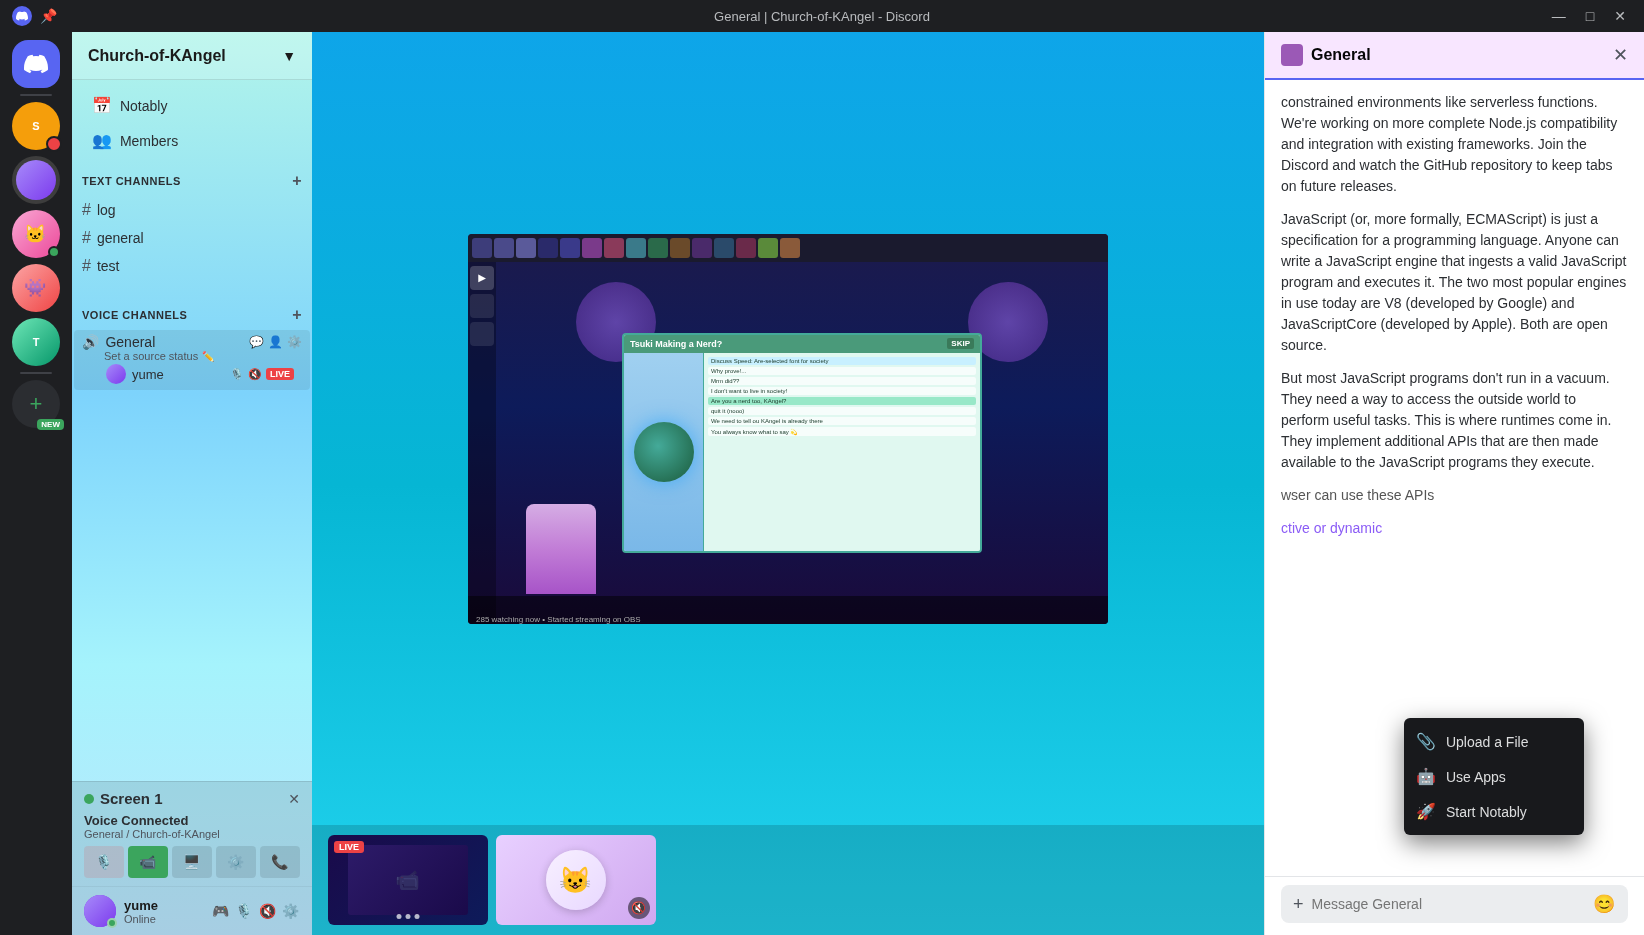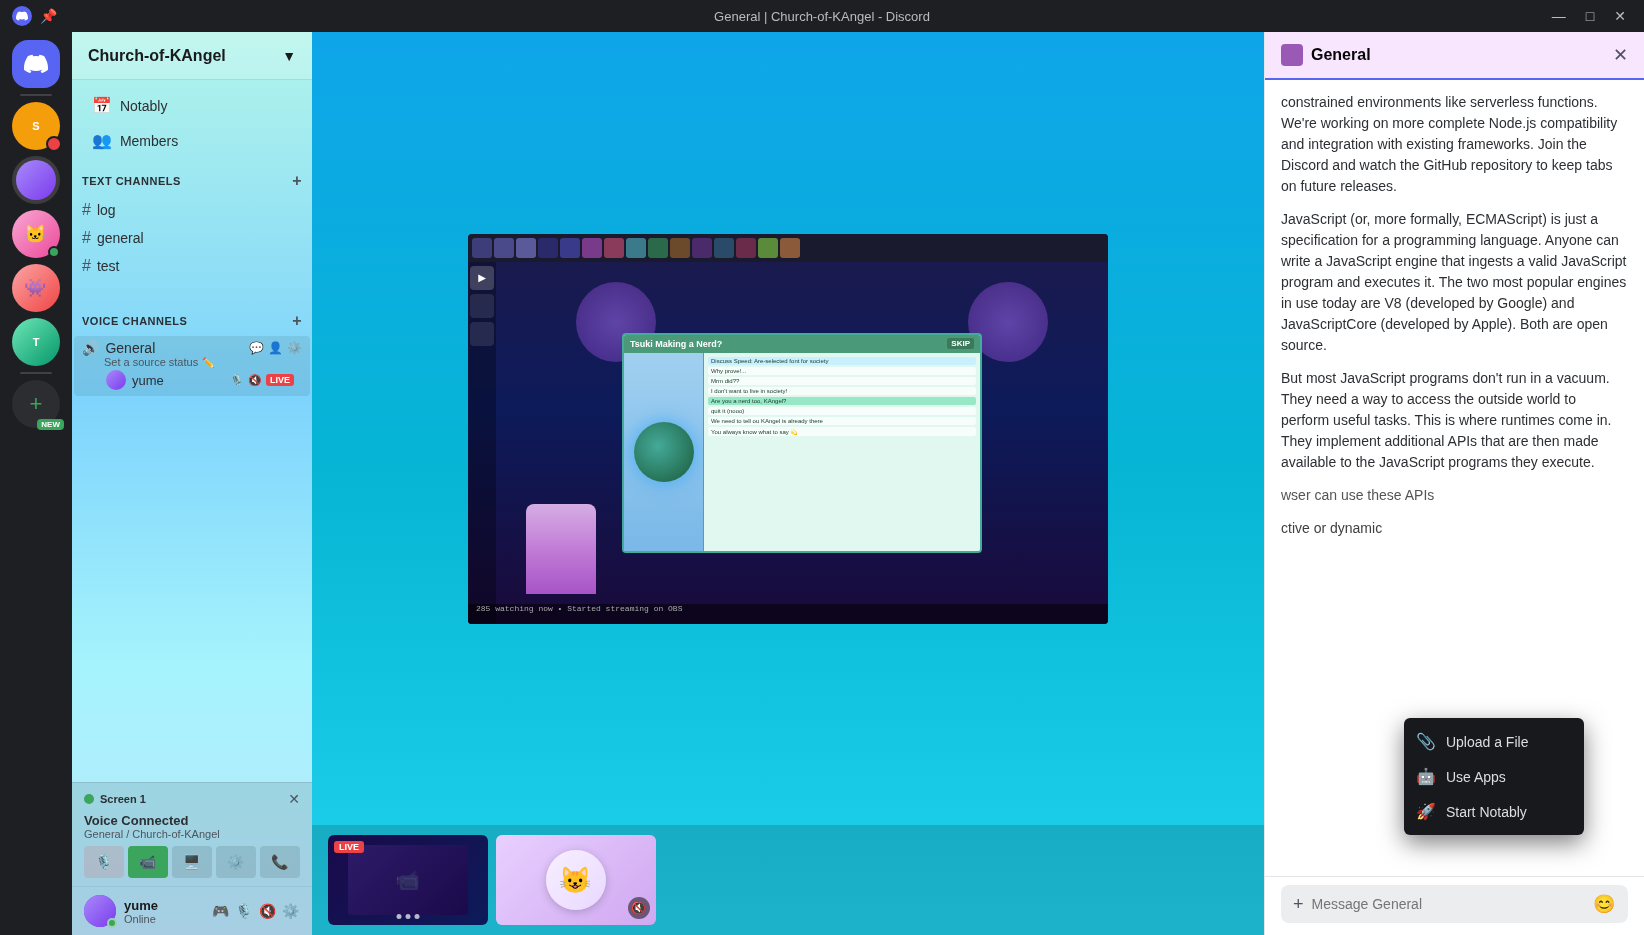--- a/index.html
+++ b/index.html
@@ -112,21 +112,21 @@
     
     .voice-bar {
       background: rgba(0,0,0,0.1);
       padding: 8px 12px;
       border-top: 1px solid rgba(0,0,0,0.1);
     }
     .voice-bar-screen {
       display: flex; align-items: center; justify-content: space-between;
       margin-bottom: 6px;
     }
-    .screen-label { display: flex; align-items: center; gap: 6px; font-size: 11px; color: #2c2f33; font-weight: 600; }
+    .screen-label { display: flex; align-items: center; gap: 6px; font-size: 15px; color: #2c2f33; font-weight: 600; }
     .screen-dot { width: 10px; height: 10px; background: #3ba55d; border-radius: 50%; }
     .voice-bar-info { font-size: 12px; color: #2c2f33; }
     .voice-bar-info .connected { color: #2c2f33; font-weight: 600; font-size: 13px; }
     .voice-bar-info .server { font-size: 11px; color: #4f545c; }
     .voice-bar-controls { display: flex; gap: 4px; margin-top: 6px; }
     .voice-ctrl-btn {
       flex: 1; height: 32px; border-radius: 4px; background: rgba(0,0,0,0.1);
       border: none; cursor: pointer; display: flex; align-items: center; justify-content: center;
       font-size: 14px; color: #2c2f33;
     }
@@ -284,29 +284,28 @@
       background: rgba(255,255,255,0.7);
       padding: 1px 3px;
       border-radius: 2px;
       font-size: 6px;
     }
 
     .game-bottom-bar {
       position: absolute;
       bottom: 0;
       left: 0; right: 0;
-      height: 20px;
+      height: 28px;
       background: rgba(0,0,0,0.5);
       display: flex;
-      align-items: flex-start;
+      align-items: flex-end;
       padding: 0 8px;
       gap: 4px;
       font-size: 8px;
       color: #aaa;
-      font-family: Liberation Mono, monospace;
     }
 
     
     .thumbnails {
       height: 110px;
       display: flex;
       gap: 8px;
       padding: 8px 16px;
       background: rgba(0,0,0,0.15);
       align-items: center;
@@ -521,21 +520,21 @@
       <div class="channel-item">
         <span class="hash">#</span>
         <span>general</span>
       </div>
       <div class="channel-item">
         <span class="hash">#</span>
         <span>test</span>
       </div>
     </div>
 
-    <div class="channel-section" style="margin-top:26px;">
+    <div class="channel-section" style="margin-top:20px;">
       <div class="channel-section-header">
         <span>VOICE CHANNELS</span>
         <span class="plus-btn">+</span>
       </div>
       <div class="voice-channel-item">
         <div class="voice-channel-row">
           <div class="voice-channel-name">
             <span class="voice-icon">🔊</span>
             <span>General</span>
           </div>
@@ -707,21 +706,21 @@
         <span class="right-title-text">General</span>
       </div>
       <span class="right-close-btn">✕</span>
     </div>
 
     <div class="right-panel-content">
       <p>constrained environments like serverless functions. We're working on more complete Node.js compatibility and integration with existing frameworks. Join the Discord and watch the GitHub repository to keep tabs on future releases.</p>
       <p>JavaScript (or, more formally, ECMAScript) is just a specification for a programming language. Anyone can write a JavaScript engine that ingests a valid JavaScript program and executes it. The two most popular engines in use today are V8 (developed by Google) and JavaScriptCore (developed by Apple). Both are open source.</p>
       <p>But most JavaScript programs don't run in a vacuum. They need a way to access the outside world to perform useful tasks. This is where runtimes come in. They implement additional APIs that are then made available to the JavaScript programs they execute.</p>
       <p style="color:#555;">wser can use these APIs</p>
-      <p style="color:#404040;">ctive or dynamic</p>
+      <p style="color:#8b5cf6;">ctive or dynamic</p>
     </div>
 
     <div class="context-menu">
       <div class="ctx-item">
         <span class="ctx-icon">📎</span>
         <span>Upload a File</span>
       </div>
       <div class="ctx-item">
         <span class="ctx-icon">🤖</span>
         <span>Use Apps</span>

